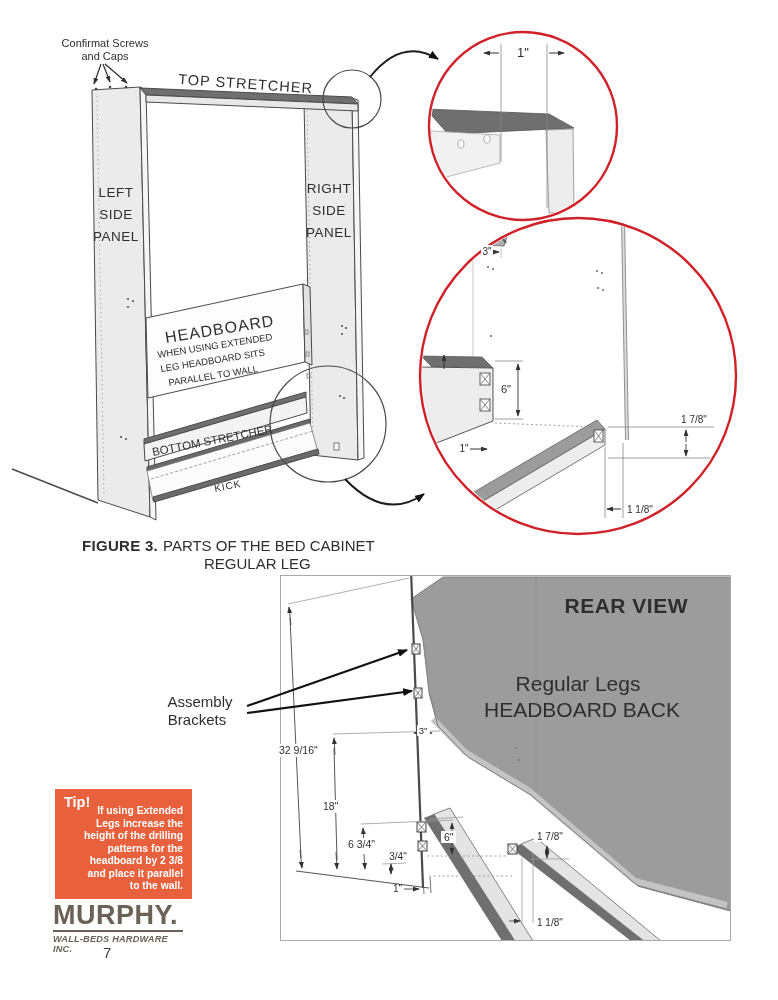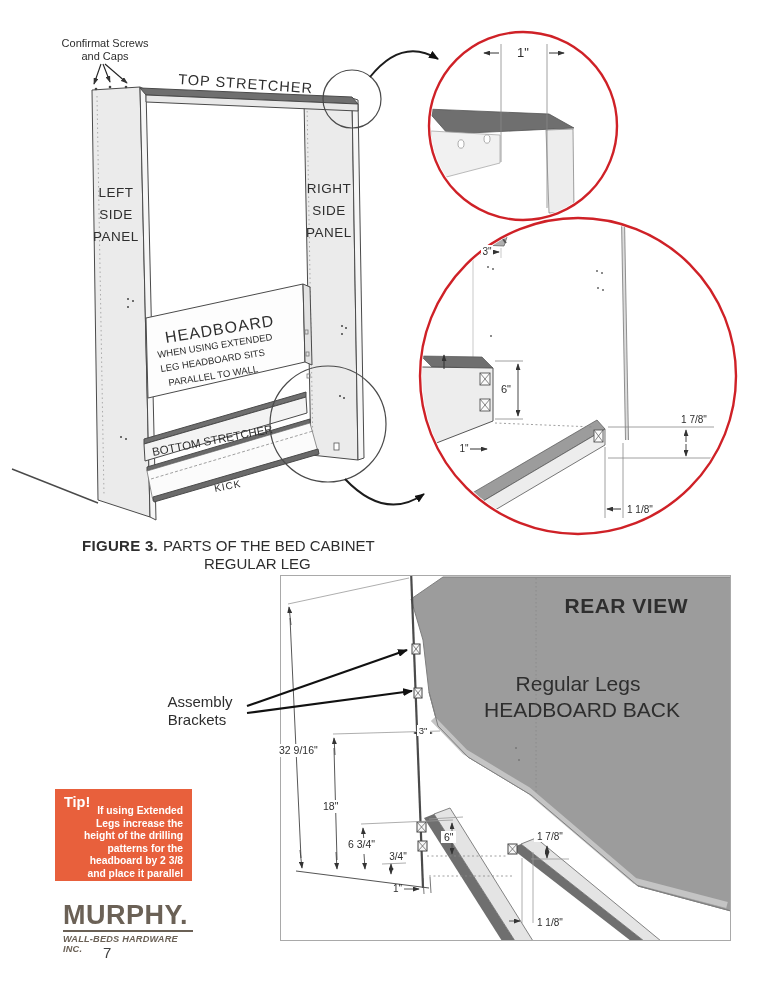--- a/index.html
+++ b/index.html
@@ -1,25 +1,25 @@
 <!DOCTYPE html>
 <html><head>
 <meta charset="utf-8">
 <style>
   html,body{margin:0;padding:0;background:#fff;}
   #page{position:relative;width:778px;height:1000px;background:#fff;overflow:hidden;
         font-family:"Liberation Sans",sans-serif;}
   svg{position:absolute;left:0;top:0;}
   svg text{font-family:"Liberation Sans",sans-serif;fill:#2e2e2e;}
-  .tip{position:absolute;left:55px;top:789px;width:137px;height:92px;background:#E8603C;
+  .tip{position:absolute;left:55px;top:789px;width:137px;height:110px;background:#E8603C;
        color:#fff;padding:6px 9px 6px 9px;box-sizing:border-box;}
   .tip-label{position:absolute;left:9px;top:5px;font-size:14.5px;font-weight:800;}
   .tip-text{font-size:10.3px;line-height:1.22;font-weight:700;text-align:right;
             white-space:pre-line;margin-top:10px;}
-  .logo{position:absolute;left:63px;top:901px;width:130px;color:#6B6156;}
+  .logo{position:absolute;left:53px;top:901px;width:130px;color:#6B6156;}
   .logo-brand{font-size:27px;font-weight:800;line-height:1.05;letter-spacing:0.5px;}
   .logo-rule{border:none;border-top:2.5px solid #6B6156;margin:1px 0 2px 0;}
   .logo-tag{font-size:9.2px;font-weight:700;letter-spacing:0.2px;font-style:italic;}
   .pagenum{position:absolute;left:103px;top:944px;font-size:15px;color:#3f3f3f;}
   .copyright{position:absolute;left:256px;top:943px;font-size:13px;color:#9e9e9e;}
 </style>
 </head>
 <body>
 
 <div id="page">

